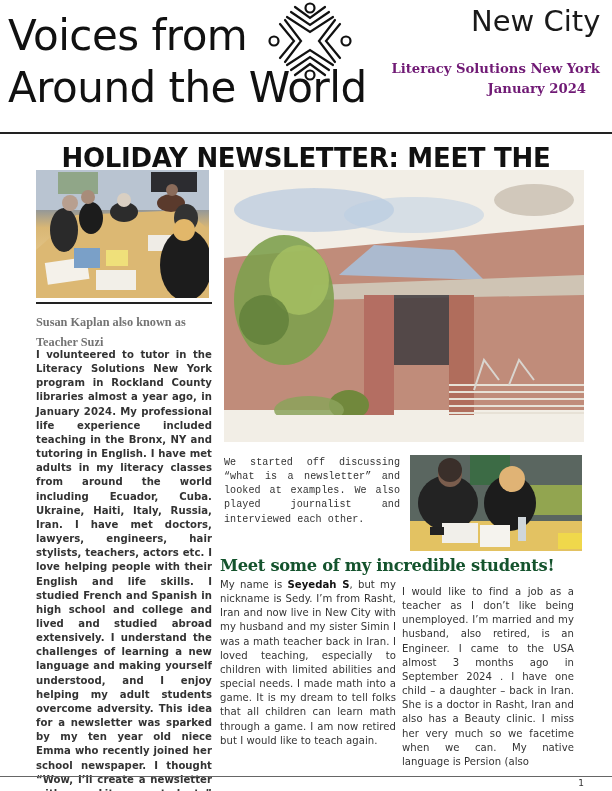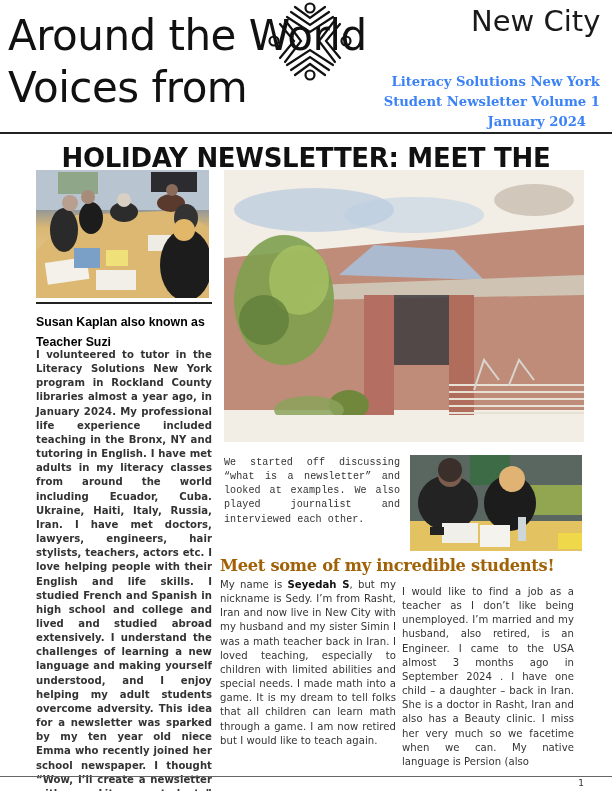--- a/index.html
+++ b/index.html
@@ -4,54 +4,54 @@
 <style>
   html, body { margin: 0; padding: 0; background: #ffffff; }
   body { width: 612px; height: 791px; position: relative; overflow: hidden; font-family: "DejaVu Sans", sans-serif; color: #222; }
 
   .masthead-title { position: absolute; left: 8px; top: 10px; font-family: "DejaVu Sans", sans-serif; font-size: 42px; line-height: 52px; color: #111; letter-spacing: -0.5px; font-weight: normal; }
   .masthead-title span { display: block; }
   .logo { position: absolute; left: 265px; top: 0px; width: 90px; height: 82px; }
 
   .library-name { position: absolute; left: 471px; top: 6px; width: 150px; font-family: "DejaVu Sans", sans-serif; font-size: 29px; line-height: 31px; color: #1a1a1a; font-weight: normal; }
   .library-name span { display: block; }
-  .sub-info { position: absolute; right: 12px; top: 72px; text-align: right; font-family: "DejaVu Serif", serif; font-weight: bold; color: #3b82f6; font-size: 13.2px; line-height: 20px; }
+  .sub-info { position: absolute; right: 12px; top: 59px; text-align: right; font-family: "DejaVu Serif", serif; font-weight: bold; color: #701a75; font-size: 13.2px; line-height: 20px; }
   .sub-info div { white-space: nowrap; }
   .sub-info .date { padding-right: 14px; }
 
   .rule-top { position: absolute; left: 0; right: 0; top: 132px; height: 2px; background: #222; }
   .headline { position: absolute; left: 0; right: 0; top: 143px; text-align: center; font-family: "DejaVu Sans", sans-serif; font-weight: bold; font-size: 26px; color: #111; letter-spacing: -0.3px; }
 
   .photo { position: absolute; overflow: hidden; }
   .photo-class { left: 36px; top: 170px; width: 173px; height: 128px; background: linear-gradient(180deg, #a9b6c6 0%, #b7c2cf 22%, #8e959b 30%, #d9b775 45%, #e3c486 65%, #cfae73 100%); }
   .rule-left { position: absolute; left: 36px; top: 302px; width: 176px; height: 2px; background: #222; }
 
   .photo-library { left: 224px; top: 170px; width: 360px; height: 272px; background: #f3efe8; }
 
   .photo-students { left: 410px; top: 455px; width: 172px; height: 96px; background: linear-gradient(180deg, #5d6661 0%, #3f5340 30%, #6b7a4e 55%, #e1c36a 70%, #e9c866 100%); }
 
-  .person-heading { position: absolute; left: 36px; top: 312px; width: 180px; font-family: Liberation Sans, sans-serif; font-weight: bold; font-size: 12.3px; line-height: 20px; color: #000000; }
+  .person-heading { position: absolute; left: 36px; top: 312px; width: 180px; font-family: Liberation Serif, serif; font-weight: bold; font-size: 12.3px; line-height: 20px; color: #737373; }
   .body-text { position: absolute; font-family: "DejaVu Sans", sans-serif; font-size: 10.1px; line-height: 14.15px; color: #333; text-align: justify; letter-spacing: 0.05px; }
   .col-left { left: 36px; top: 348px; width: 176px; font-weight: bold; }
   .col-mid-a { left: 224px; top: 456px; width: 176px; font-family: Liberation Mono, monospace; }
   .col-mid-b { left: 220px; top: 578px; width: 176px; }
   .col-right { left: 402px; top: 585px; width: 172px; }
 
-  .section-heading { position: absolute; left: 220px; top: 556px; font-family: "DejaVu Serif", serif; font-weight: bold; font-size: 16.3px; color: #a16207; white-space: nowrap; letter-spacing: -0.3px; }
+  .section-heading { position: absolute; left: 220px; top: 556px; font-family: "DejaVu Serif", serif; font-weight: bold; font-size: 16.3px; color: #14532d; white-space: nowrap; letter-spacing: -0.3px; }
 
   .rule-bottom { position: absolute; left: 0; right: 0; top: 776px; height: 1px; background: #666; }
   .page-number { position: absolute; right: 28px; top: 778px; font-family: "DejaVu Sans", sans-serif; font-size: 9px; color: #333; }
   b.name-bold { color: #111; }
 </style>
 </head>
 <body>
 
 <div class="masthead-title">
+  <span>Voices from</span>
   <span>Around the World</span>
-  <span>Voices from</span>
 </div>
 
 <svg class="logo" viewBox="0 0 90 82">
   <g fill="none" stroke="#111" stroke-width="2.2" stroke-linecap="round">
     <circle cx="45" cy="8" r="4.5"></circle>
     <circle cx="45" cy="75" r="4.5"></circle>
     <circle cx="9" cy="41" r="4.5"></circle>
     <circle cx="81" cy="41" r="4.5"></circle>
 
     <path d="M22 17 L45 32 L68 17"></path>
@@ -70,21 +70,20 @@
     <path d="M75 24 L61 41 L75 58"></path>
   </g>
 </svg>
 
 <div class="library-name">
   <span>New City</span>
 </div>
 
 <div class="sub-info">
   <div>Literacy Solutions New York</div>
-  <div>Student Newsletter Volume 1</div>
   <div class="date">January 2024</div>
 </div>
 
 <div class="rule-top"></div>
 
 <div class="headline">HOLIDAY NEWSLETTER: MEET THE STUDENTS!</div>
 
 <div class="photo photo-class">
   <svg width="173" height="128" viewBox="0 0 173 128">
     <rect x="0" y="0" width="173" height="40" fill="#b9c4d1"></rect>

